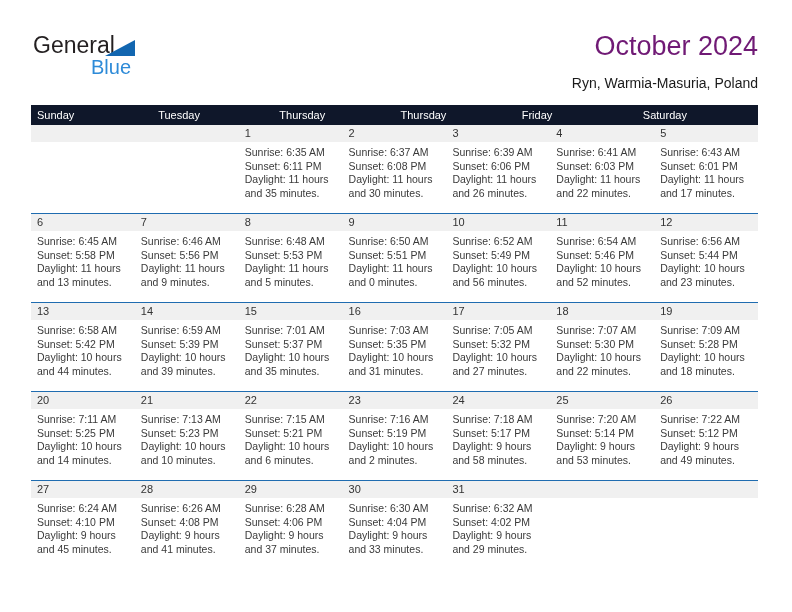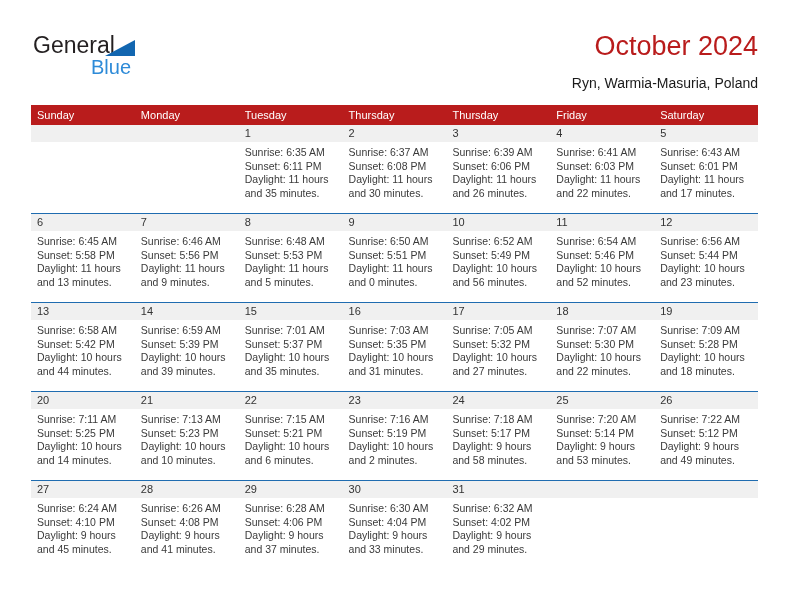--- a/index.html
+++ b/index.html
@@ -66,42 +66,42 @@
     white-space: nowrap;
   }
   .title-block {
     position: absolute;
     right: 0;
     top: 0;
     text-align: right;
   }
   .cal-title {
     font-size: 27px;
-    color: #b91c1c;
+    color: #701a75;
     line-height: 33px;
     white-space: nowrap;
   }
   .cal-subtitle {
     margin-top: 12px;
     font-size: 14px;
     color: #1a1a1a;
     line-height: 17px;
     white-space: nowrap;
   }
 
   
   .calendar {
     position: absolute;
     left: 31px;
     top: 105px;
     width: 727px;
   }
   .dow-row {
     display: flex;
-    background: #b91c1c;
+    background: #0f172a;
     height: 20px;
   }
   .dow {
     flex: 1 1 0;
     font-size: 11px;
     color: #ffffff;
     line-height: 20px;
     padding-left: 6px;
     box-sizing: border-box;
     overflow: hidden;
@@ -162,21 +162,20 @@
     <div class="title-block">
       <div class="cal-title">October 2024</div>
       <div class="cal-subtitle">Ryn, Warmia-Masuria, Poland</div>
     </div>
 
   </div>
 
   <div class="calendar">
     <div class="dow-row">
       <div class="dow">Sunday</div>
-      <div class="dow">Monday</div>
       <div class="dow">Tuesday</div>
       <div class="dow">Thursday</div>
       <div class="dow">Thursday</div>
       <div class="dow">Friday</div>
       <div class="dow">Saturday</div>
     </div>
 
     <div id="weeks-host">
         <div class="week">
           <div class="week-inner">

